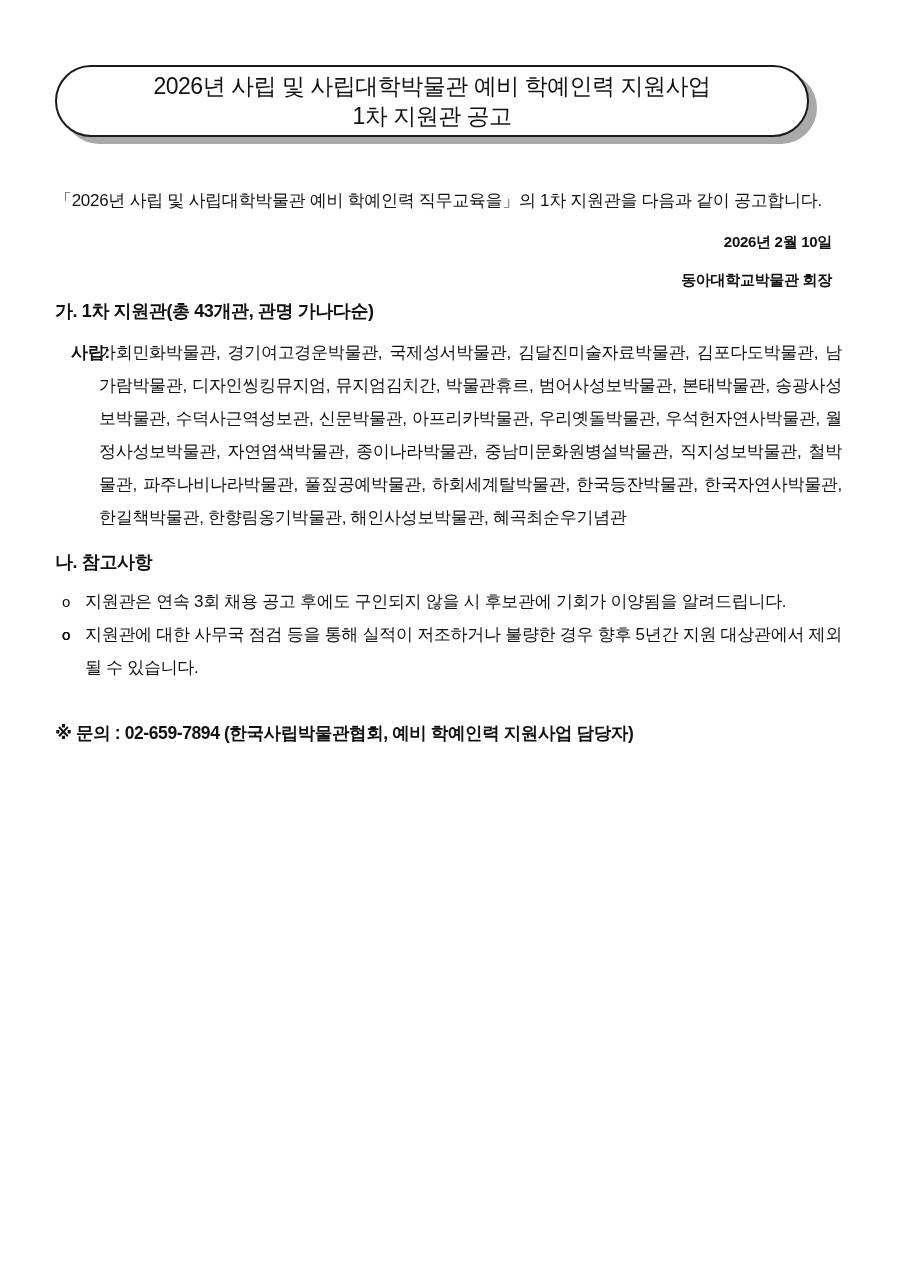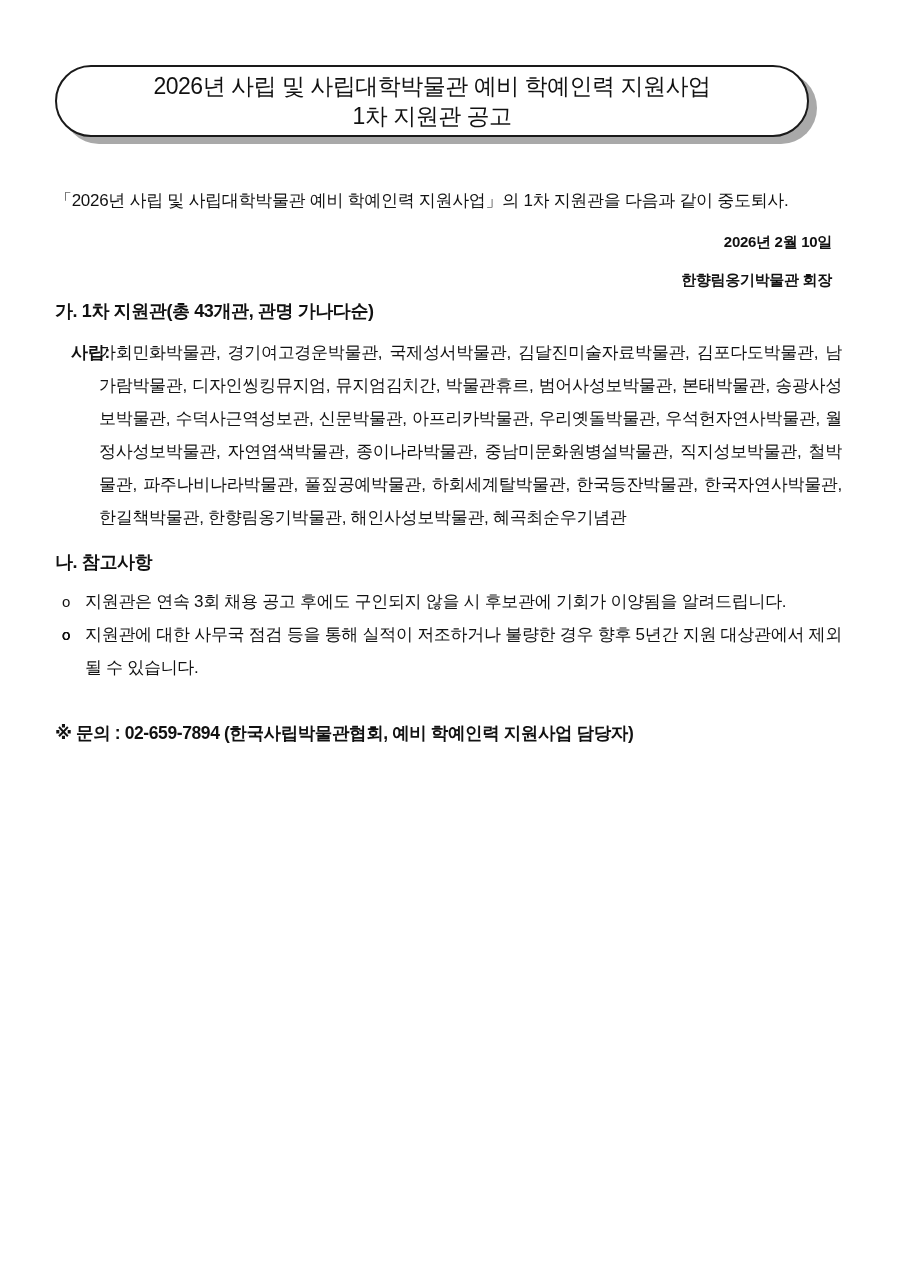--- a/index.html
+++ b/index.html
@@ -108,24 +108,24 @@
 </head>
 <body>
 
 <div class="page">
 
   <div class="title-box">
     <div>2026년 사립 및 사립대학박물관 예비 학예인력 지원사업</div>
     <div>1차 지원관 공고</div>
   </div>
 
-  <p class="intro">「2026년 사립 및 사립대학박물관 예비 학예인력 지원사업」의 1차 지원관을 다음과 같이 중도퇴사.</p>
+  <p class="intro">「2026년 사립 및 사립대학박물관 예비 학예인력 직무교육을」의 1차 지원관을 다음과 같이 공고합니다.</p>
 
   <div class="date-line">2026년 2월 10일</div>
-  <div class="issuer-line">한향림옹기박물관 회장</div>
+  <div class="issuer-line">동아대학교박물관 회장</div>
 
   <h2 class="sec-heading sec-a">가. 1차 지원관(총 43개관, 관명 가나다순)</h2>
 
   <div class="museum-block private">
     <span class="museum-label">사립:</span>
     <span class="museum-list">가회민화박물관, 경기여고경운박물관, 국제성서박물관, 김달진미술자료박물관, 김포다도박물관, 남가람박물관, 디자인씽킹뮤지엄, 뮤지엄김치간, 박물관휴르, 범어사성보박물관, 본태박물관, 송광사성보박물관, 수덕사근역성보관, 신문박물관, 아프리카박물관, 우리옛돌박물관, 우석헌자연사박물관, 월정사성보박물관, 자연염색박물관, 종이나라박물관, 중남미문화원병설박물관, 직지성보박물관, 철박물관, 파주나비나라박물관, 풀짚공예박물관, 하회세계탈박물관, 한국등잔박물관, 한국자연사박물관, 한길책박물관, 한향림옹기박물관, 해인사성보박물관, 혜곡최순우기념관</span>
   </div>
 
 
   <h2 class="sec-heading sec-b">나. 참고사항</h2>

